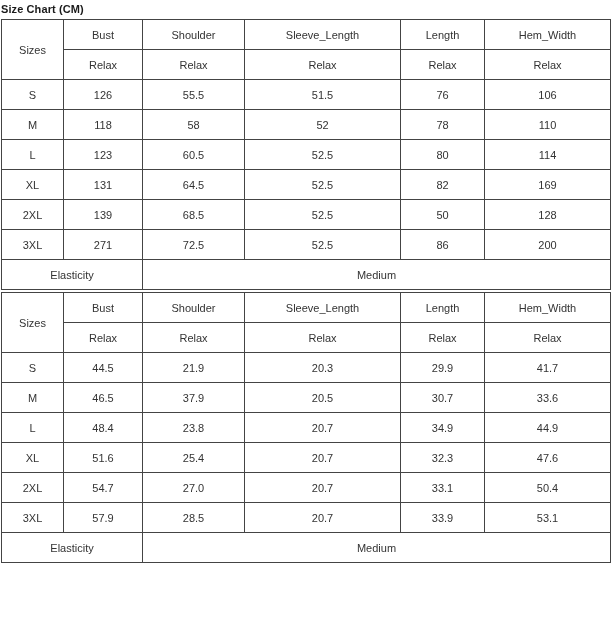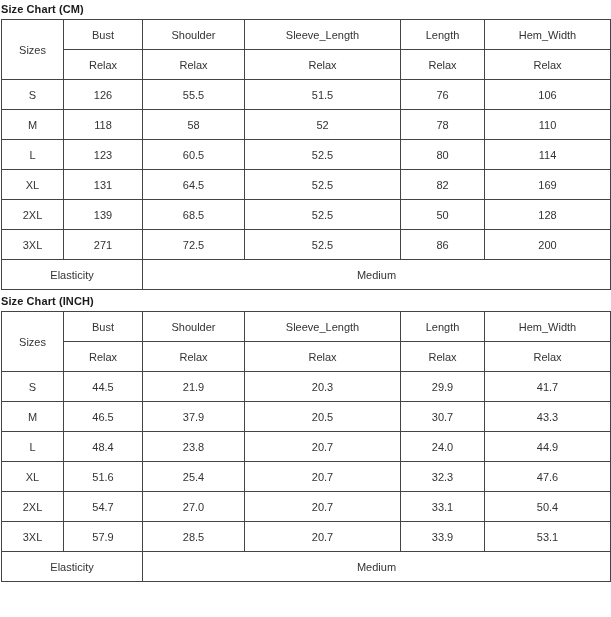--- a/index.html
+++ b/index.html
@@ -140,21 +140,20 @@
 
       <tr class="elasticity-row">
         <td colspan="2">Elasticity</td>
         <td colspan="4">Medium</td>
       </tr>
     </tbody>
   </table>
 
   <div class="spacer-2"></div>
 
-  <div class="chart-title">Size Chart (INCH)</div>
   <table class="size-table">
     <colgroup>
       <col class="c-sizes">
         <col class="c-bust">
         <col class="c-should">
       <col class="c-sleeve">
         <col class="c-length">
         <col class="c-hem">
     </colgroup>
     <tbody>
@@ -181,28 +180,28 @@
         <td>20.3</td>
         <td>29.9</td>
         <td>41.7</td>
       </tr>
       <tr>
         <td>M</td>
         <td>46.5</td>
         <td>37.9</td>
         <td>20.5</td>
         <td>30.7</td>
-        <td>43.3</td>
+        <td>33.6</td>
       </tr>
       <tr>
         <td>L</td>
         <td>48.4</td>
         <td>23.8</td>
         <td>20.7</td>
-        <td>24.0</td>
+        <td>34.9</td>
         <td>44.9</td>
       </tr>
       <tr>
         <td>XL</td>
         <td>51.6</td>
         <td>25.4</td>
         <td>20.7</td>
         <td>32.3</td>
         <td>47.6</td>
       </tr>

